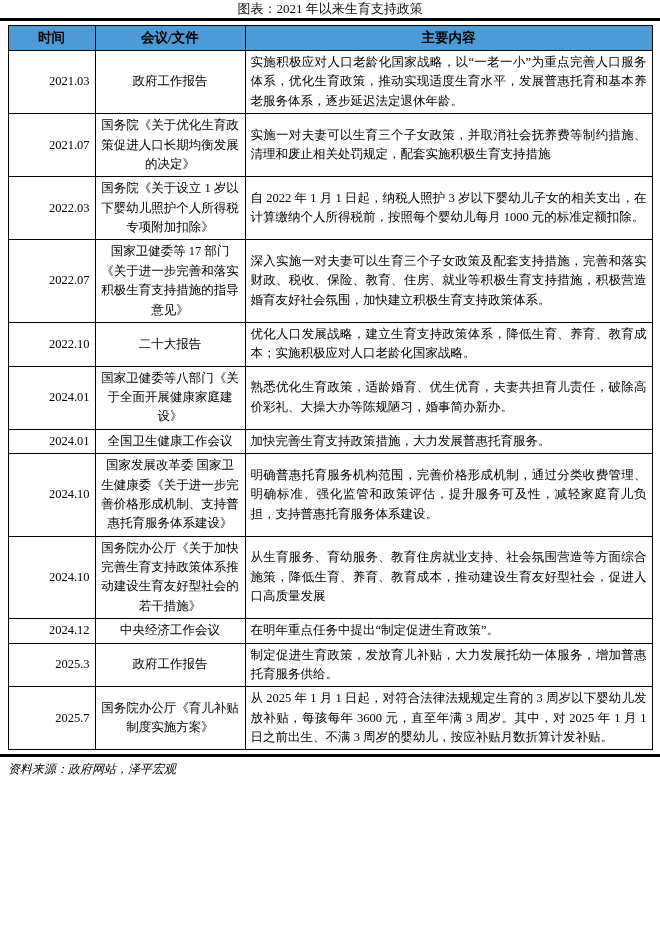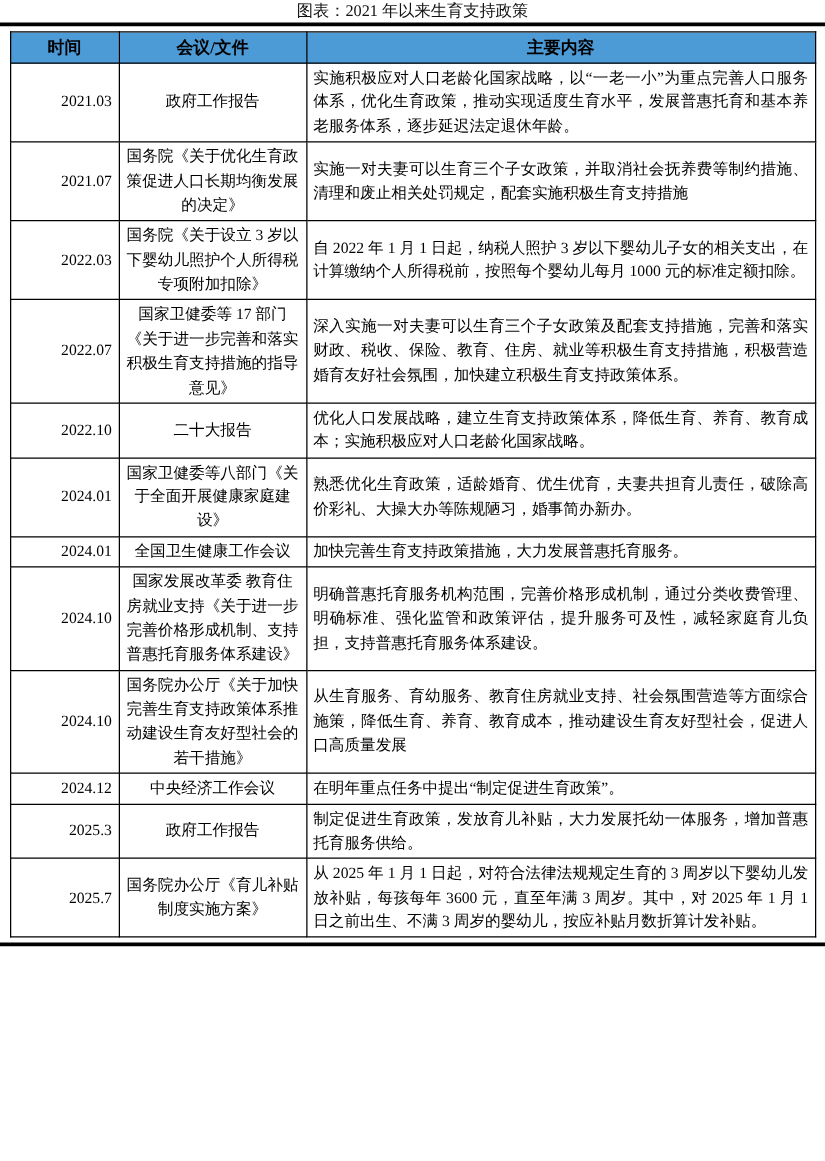--- a/index.html
+++ b/index.html
@@ -97,21 +97,21 @@
         <td class="doc">政府工作报告</td>
         <td class="content">实施积极应对人口老龄化国家战略，以“一老一小”为重点完善人口服务体系，优化生育政策，推动实现适度生育水平，发展普惠托育和基本养老服务体系，逐步延迟法定退休年龄。</td>
       </tr>
       <tr>
         <td class="time">2021.07</td>
         <td class="doc">国务院《关于优化生育政策促进人口长期均衡发展的决定》</td>
         <td class="content">实施一对夫妻可以生育三个子女政策，并取消社会抚养费等制约措施、清理和废止相关处罚规定，配套实施积极生育支持措施</td>
       </tr>
       <tr>
         <td class="time">2022.03</td>
-        <td class="doc">国务院《关于设立 3 岁以下婴幼儿照护个人所得税专项附加扣除》</td>
+        <td class="doc">国务院《关于设立 1 岁以下婴幼儿照护个人所得税专项附加扣除》</td>
         <td class="content">自 2022 年 1 月 1 日起，纳税人照护 3 岁以下婴幼儿子女的相关支出，在计算缴纳个人所得税前，按照每个婴幼儿每月 1000 元的标准定额扣除。</td>
       </tr>
       <tr>
         <td class="time">2022.07</td>
         <td class="doc">国家卫健委等 17 部门《关于进一步完善和落实积极生育支持措施的指导意见》</td>
         <td class="content">深入实施一对夫妻可以生育三个子女政策及配套支持措施，完善和落实财政、税收、保险、教育、住房、就业等积极生育支持措施，积极营造婚育友好社会氛围，加快建立积极生育支持政策体系。</td>
       </tr>
       <tr>
         <td class="time">2022.10</td>
         <td class="doc">二十大报告</td>
@@ -122,21 +122,21 @@
         <td class="doc">国家卫健委等八部门《关于全面开展健康家庭建设》</td>
         <td class="content">熟悉优化生育政策，适龄婚育、优生优育，夫妻共担育儿责任，破除高价彩礼、大操大办等陈规陋习，婚事简办新办。</td>
       </tr>
       <tr>
         <td class="time">2024.01</td>
         <td class="doc">全国卫生健康工作会议</td>
         <td class="content">加快完善生育支持政策措施，大力发展普惠托育服务。</td>
       </tr>
       <tr>
         <td class="time">2024.10</td>
-        <td class="doc">国家发展改革委 教育住房就业支持《关于进一步完善价格形成机制、支持普惠托育服务体系建设》</td>
+        <td class="doc">国家发展改革委 国家卫生健康委《关于进一步完善价格形成机制、支持普惠托育服务体系建设》</td>
         <td class="content">明确普惠托育服务机构范围，完善价格形成机制，通过分类收费管理、明确标准、强化监管和政策评估，提升服务可及性，减轻家庭育儿负担，支持普惠托育服务体系建设。</td>
       </tr>
       <tr>
         <td class="time">2024.10</td>
         <td class="doc">国务院办公厅《关于加快完善生育支持政策体系推动建设生育友好型社会的若干措施》</td>
         <td class="content">从生育服务、育幼服务、教育住房就业支持、社会氛围营造等方面综合施策，降低生育、养育、教育成本，推动建设生育友好型社会，促进人口高质量发展</td>
       </tr>
       <tr>
         <td class="time">2024.12</td>
         <td class="doc">中央经济工作会议</td>
@@ -150,14 +150,15 @@
       <tr>
         <td class="time">2025.7</td>
         <td class="doc">国务院办公厅《育儿补贴制度实施方案》</td>
         <td class="content">从 2025 年 1 月 1 日起，对符合法律法规规定生育的 3 周岁以下婴幼儿发放补贴，每孩每年 3600 元，直至年满 3 周岁。其中，对 2025 年 1 月 1 日之前出生、不满 3 周岁的婴幼儿，按应补贴月数折算计发补贴。</td>
       </tr>
     </tbody>
   </table>
 
   <div class="rule"></div>
 
+  <div class="source-note">资料来源：政府网站，泽平宏观</div>
 
 </div>
 
 </body></html>

